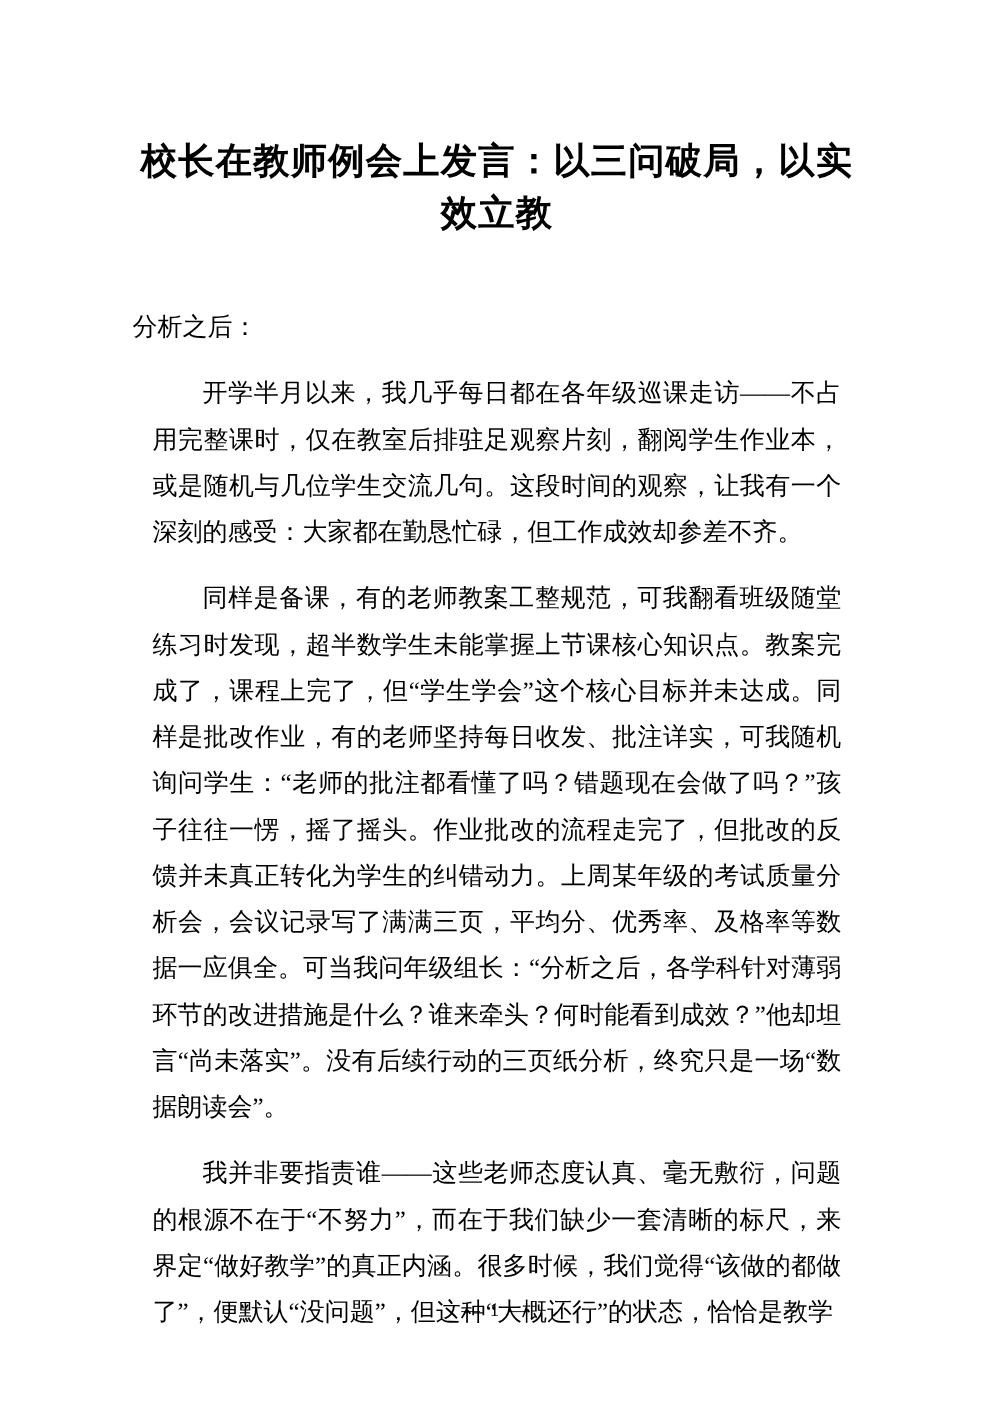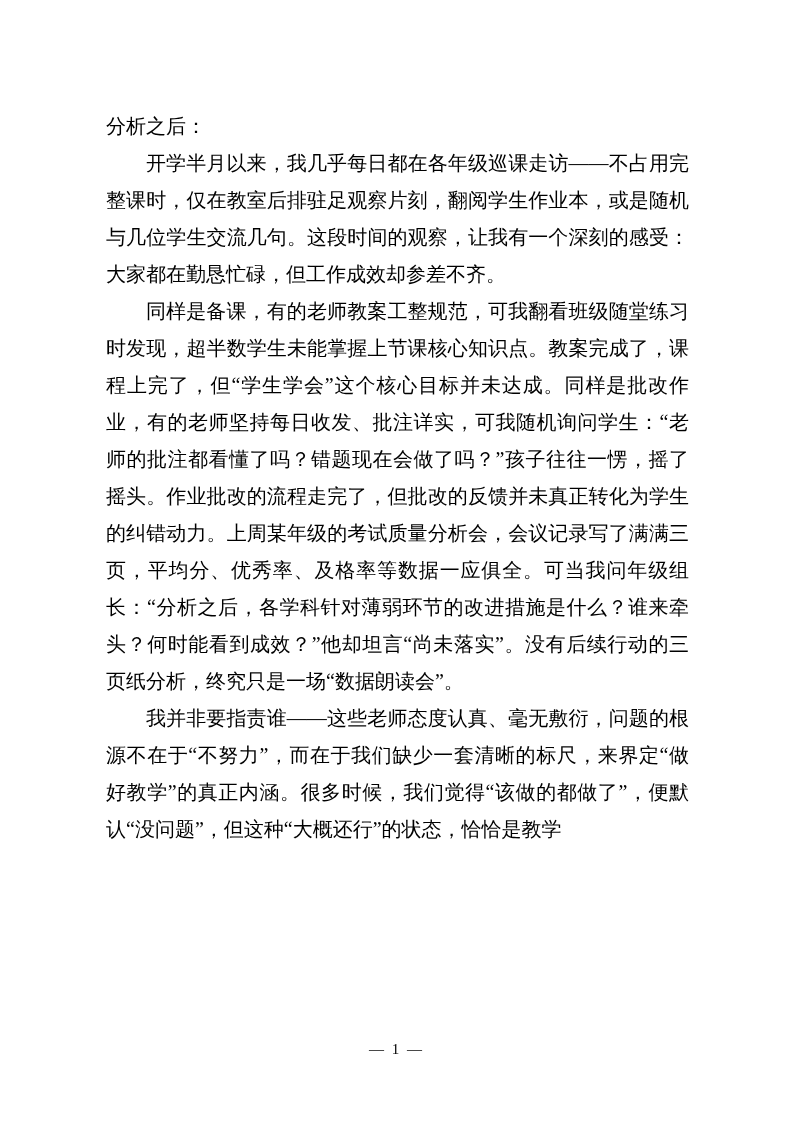--- a/index.html
+++ b/index.html
@@ -33,21 +33,21 @@
   }
   .salutation {
     font-size: 20px;
     line-height: 37px;
     margin: 0;
     text-indent: 0;
   }
   .para {
     font-size: 20px;
     line-height: 37px;
-    margin: 0;
+    margin: 16px;
     text-indent: 2em;
     text-align: justify;
     text-justify: inter-ideograph;
     word-break: break-all;
   }
   .page-footer {
     position: absolute;
     left: 0;
     right: 0;
     bottom: 64px;
@@ -55,20 +55,21 @@
     font-size: 15px;
     color: #000000;
     letter-spacing: 2px;
   }
 </style>
 </head>
 <body>
 
 <div class="page">
 
+  <h1 class="doc-title">校长在教师例会上发言：以三问破局，以实效立教</h1>
 
   <p class="salutation">分析之后：</p>
 
   <p class="para">开学半月以来，我几乎每日都在各年级巡课走访——不占用完整课时，仅在教室后排驻足观察片刻，翻阅学生作业本，或是随机与几位学生交流几句。这段时间的观察，让我有一个深刻的感受：大家都在勤恳忙碌，但工作成效却参差不齐。</p>
 
   <p class="para">同样是备课，有的老师教案工整规范，可我翻看班级随堂练习时发现，超半数学生未能掌握上节课核心知识点。教案完成了，课程上完了，但“学生学会”这个核心目标并未达成。同样是批改作业，有的老师坚持每日收发、批注详实，可我随机询问学生：“老师的批注都看懂了吗？错题现在会做了吗？”孩子往往一愣，摇了摇头。作业批改的流程走完了，但批改的反馈并未真正转化为学生的纠错动力。上周某年级的考试质量分析会，会议记录写了满满三页，平均分、优秀率、及格率等数据一应俱全。可当我问年级组长：“分析之后，各学科针对薄弱环节的改进措施是什么？谁来牵头？何时能看到成效？”他却坦言“尚未落实”。没有后续行动的三页纸分析，终究只是一场“数据朗读会”。</p>
 
   <p class="para">我并非要指责谁——这些老师态度认真、毫无敷衍，问题的根源不在于“不努力”，而在于我们缺少一套清晰的标尺，来界定“做好教学”的真正内涵。很多时候，我们觉得“该做的都做了”，便默认“没问题”，但这种“大概还行”的状态，恰恰是教学</p>
 
   <div class="page-footer">— 1 —</div>

